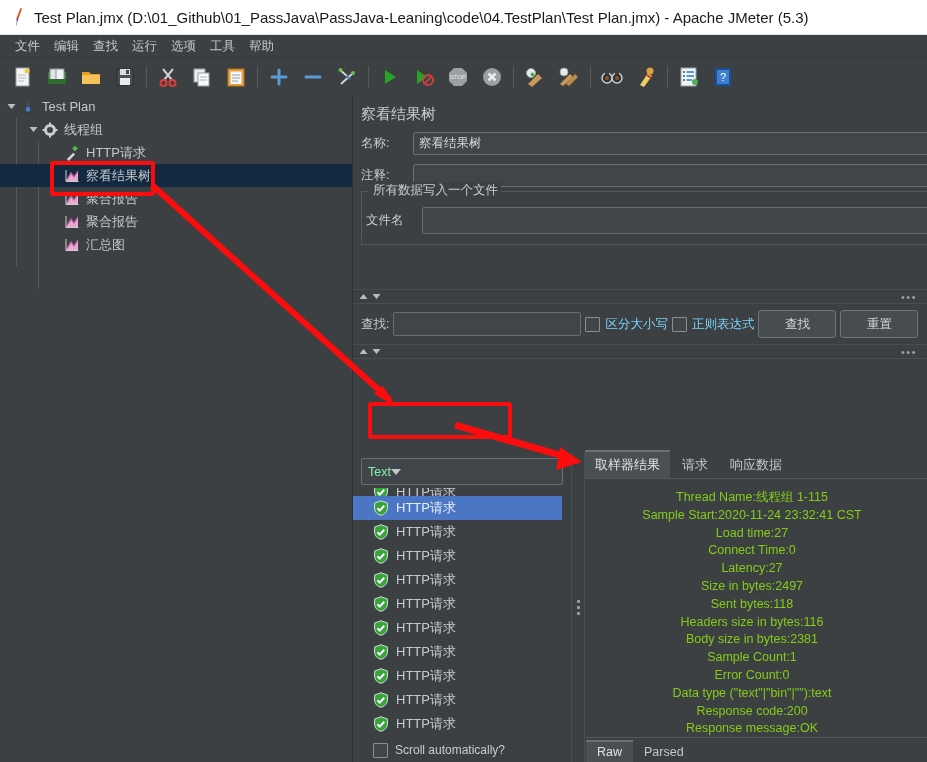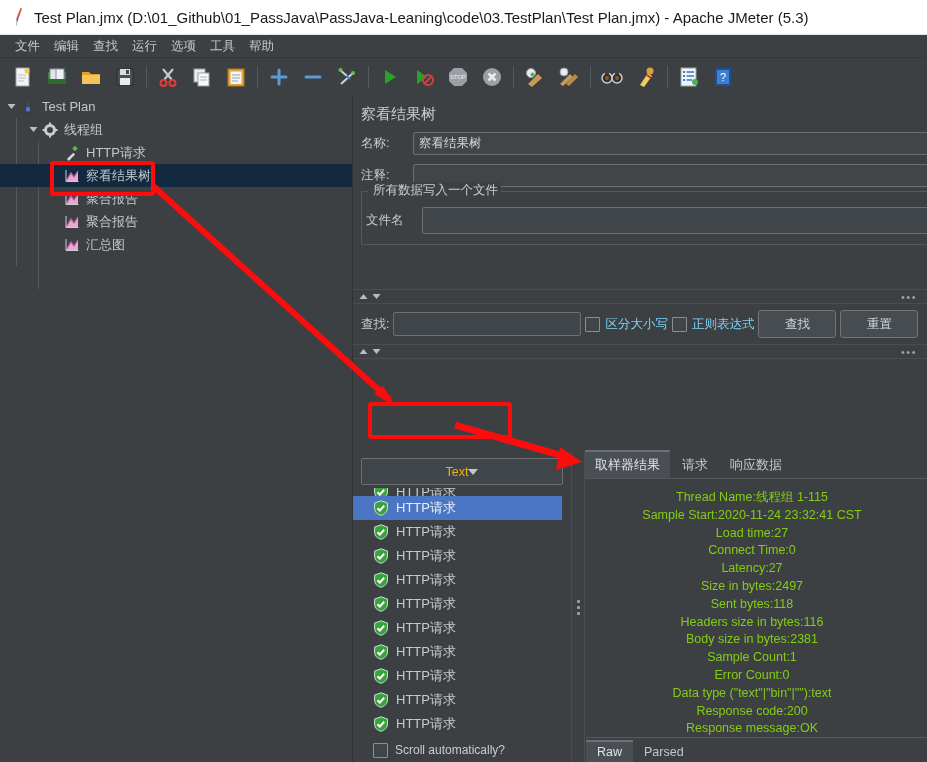--- a/index.html
+++ b/index.html
@@ -104,21 +104,21 @@
   .btn{
     height:26px;min-width:52px;padding:0 12px;background:#474c51;border:1px solid #70757a;
     border-radius:3px;color:#d4d8dc;font-size:12.5px;display:flex;align-items:center;justify-content:center;
   }
 
   
   .results{position:absolute;left:0;right:0;top:357px;bottom:0;display:flex;}
   .leftresults{width:218px;flex:0 0 218px;position:relative;}
   .combo{
     margin:6px 8px 4px 8px;height:25px;background:#40454a;border:1px solid #6a6f74;border-radius:2px;
-    display:flex;align-items:center;padding:0 6px;font-size:12.5px;color:#eab308;justify-content:center;
+    display:flex;align-items:center;padding:0 6px;font-size:12.5px;color:#86efac;justify-content:flex-start;
   }
   .caret{width:0;height:0;border-left:5px solid transparent;border-right:5px solid transparent;border-top:6px solid #c2c7cb;}
   .rlist{position:absolute;top:36px;left:0;right:0;bottom:24px;overflow:hidden;}
   .ritem{height:24px;display:flex;align-items:center;font-size:13px;color:#c5cad0;padding-left:20px;}
   .ritem.sel{background:#4a76c4;color:#e8eef8;}
   .ritem .shield{width:16px;height:16px;margin-right:7px;flex:0 0 16px;}
   .scrollrow{
     position:absolute;left:0;right:0;bottom:0;height:24px;display:flex;align-items:center;
     padding-left:20px;gap:7px;font-size:12px;color:#c8cdd1;
   }
@@ -158,21 +158,21 @@
 <div id="app">
 
   <div class="titlebar">
     <span class="jm-logo">
       <svg viewBox="0 0 16 20" width="16" height="20">
         <path d="M10.5 1 L6.5 11 L8.5 11.6 L12 1.6 Z" fill="#d9541e"></path>
         <path d="M6.5 11 L8.5 11.6 L7.6 14.5 L6.6 14.2 Z" fill="#6b4b8a"></path>
         <path d="M6.9 14.3 L7.4 14.45 L6.7 18.5 L6.4 18.4 Z" fill="#333"></path>
       </svg>
     </span>
-    <span class="title-text">Test Plan.jmx (D:\01_Github\01_PassJava\PassJava-Leaning\code\03.TestPlan\Test Plan.jmx) - Apache JMeter (5.3)</span>
+    <span class="title-text">Test Plan.jmx (D:\01_Github\01_PassJava\PassJava-Leaning\code\04.TestPlan\Test Plan.jmx) - Apache JMeter (5.3)</span>
   </div>
 
   <div class="menubar">
     <span class="mi">文件</span>
     <span class="mi">编辑</span>
     <span class="mi">查找</span>
     <span class="mi">运行</span>
     <span class="mi">选项</span>
     <span class="mi">工具</span>
     <span class="mi">帮助</span>

